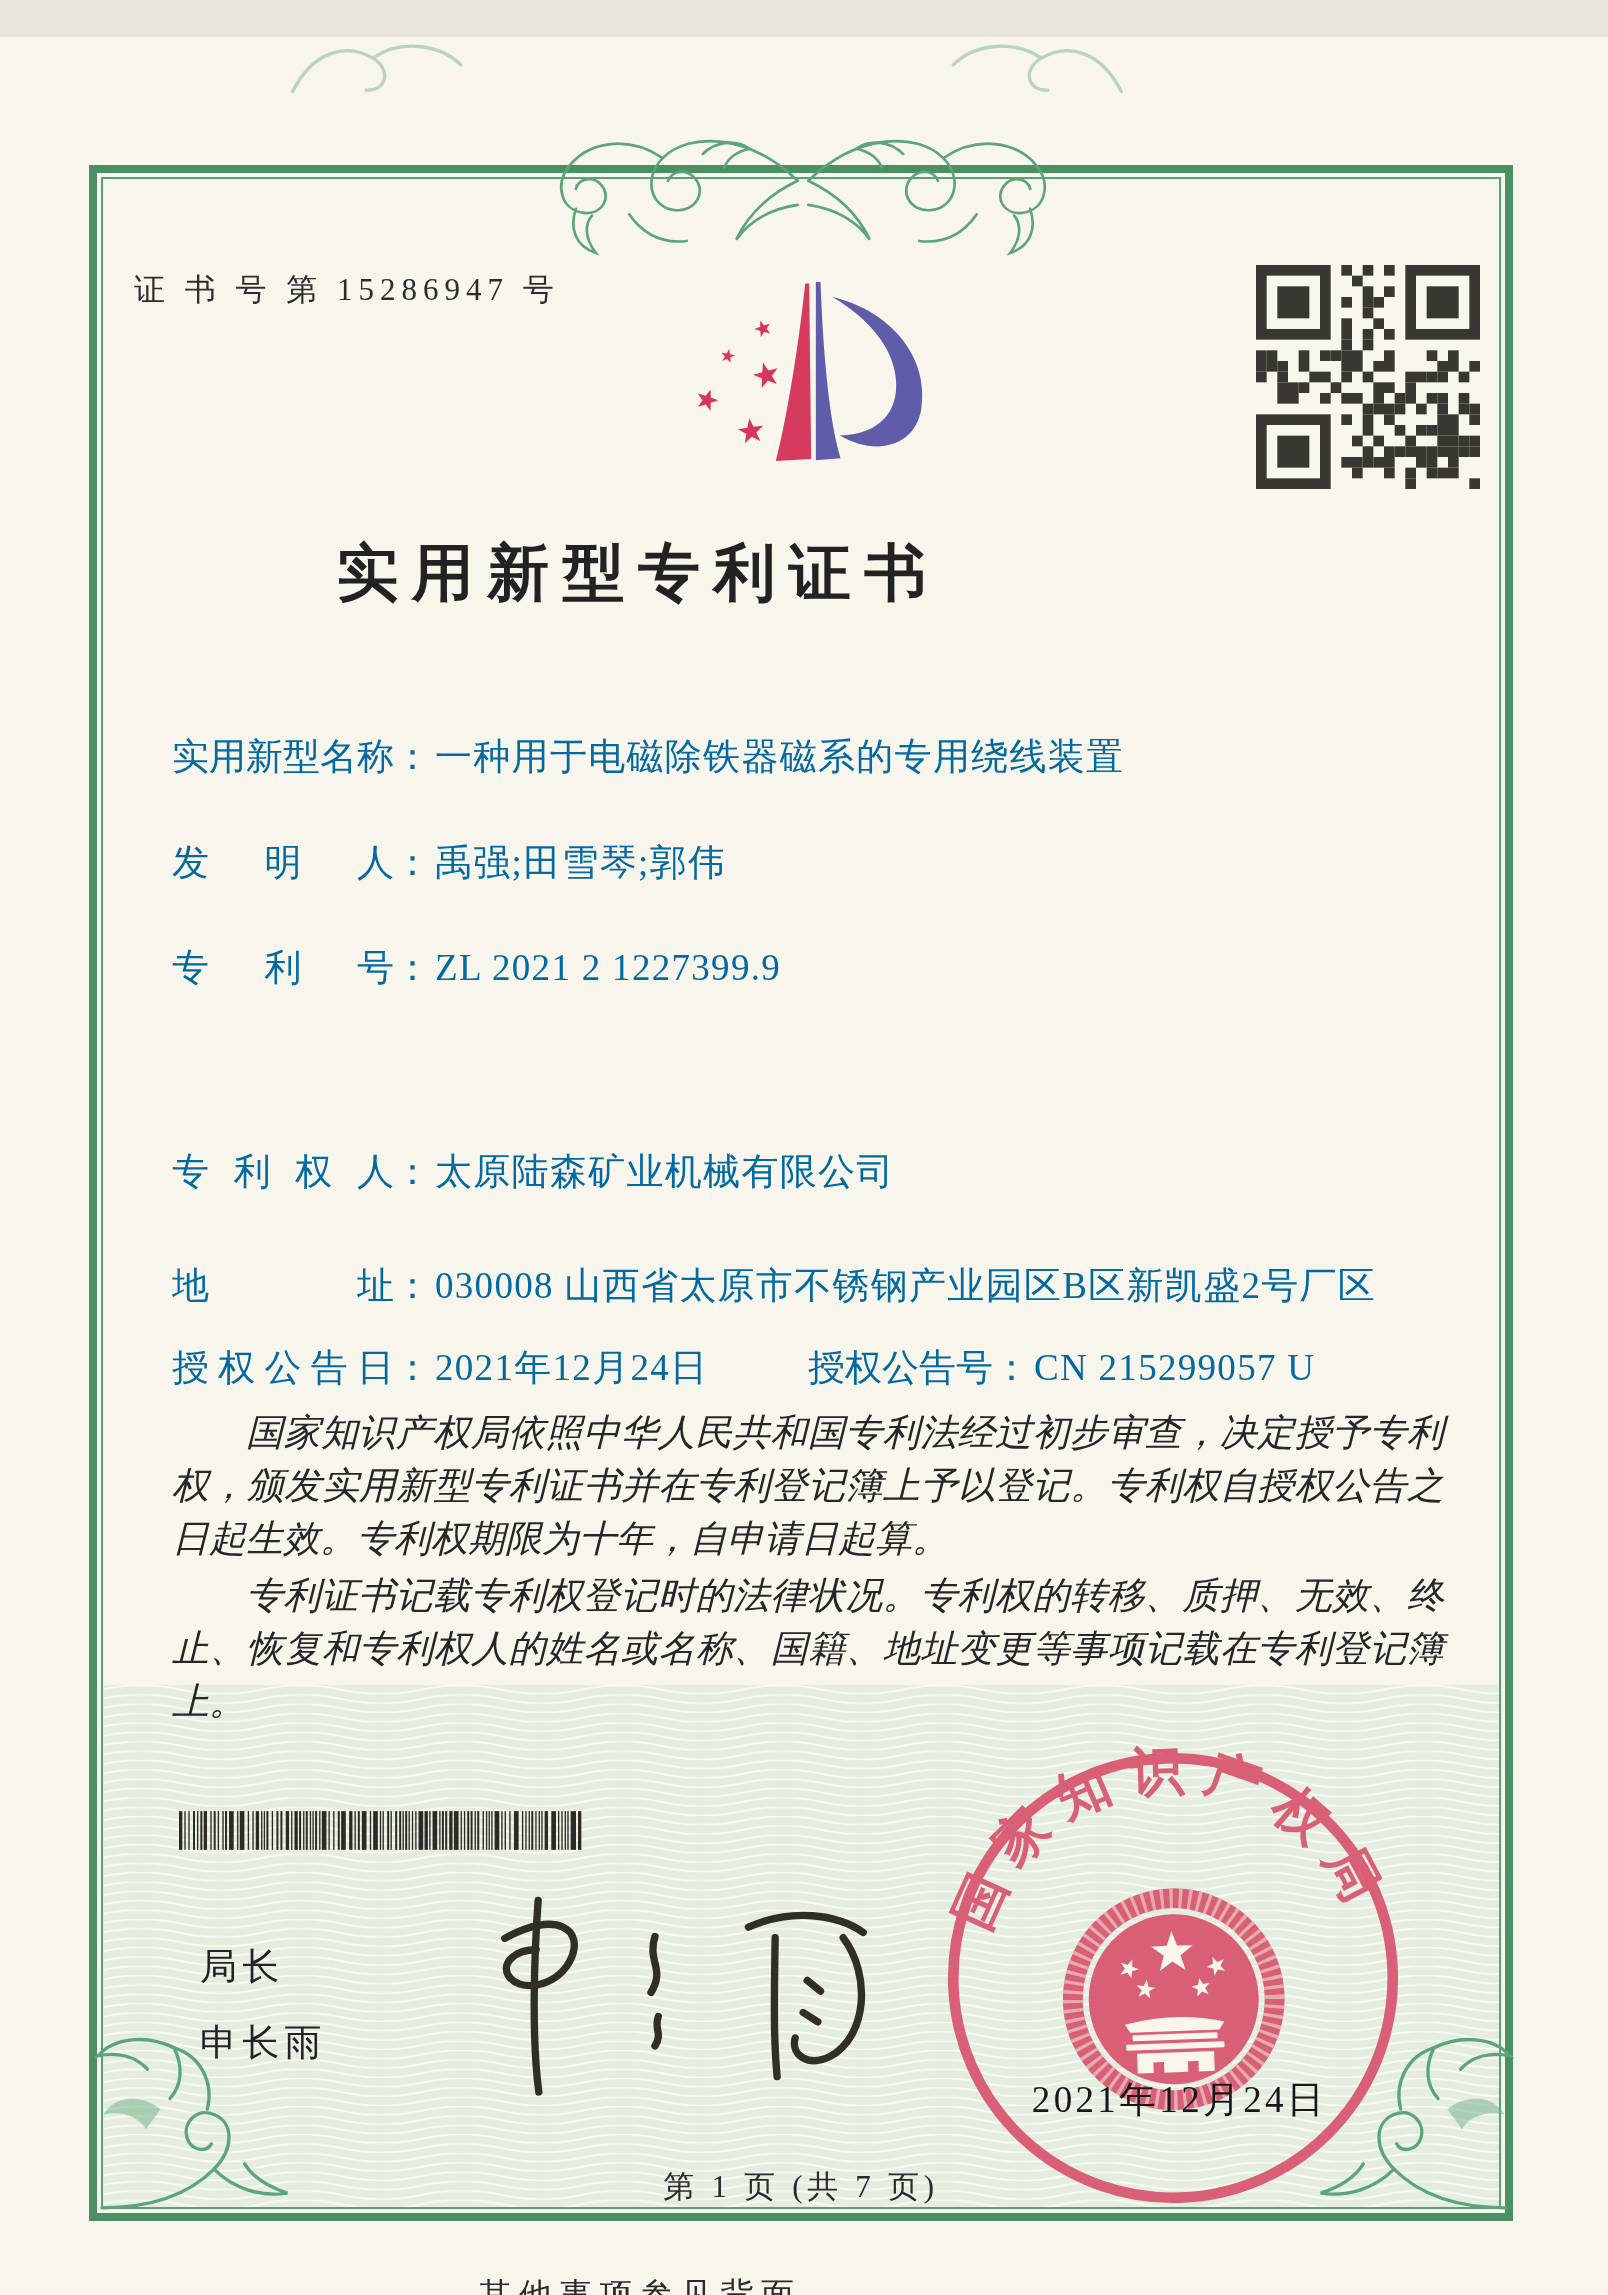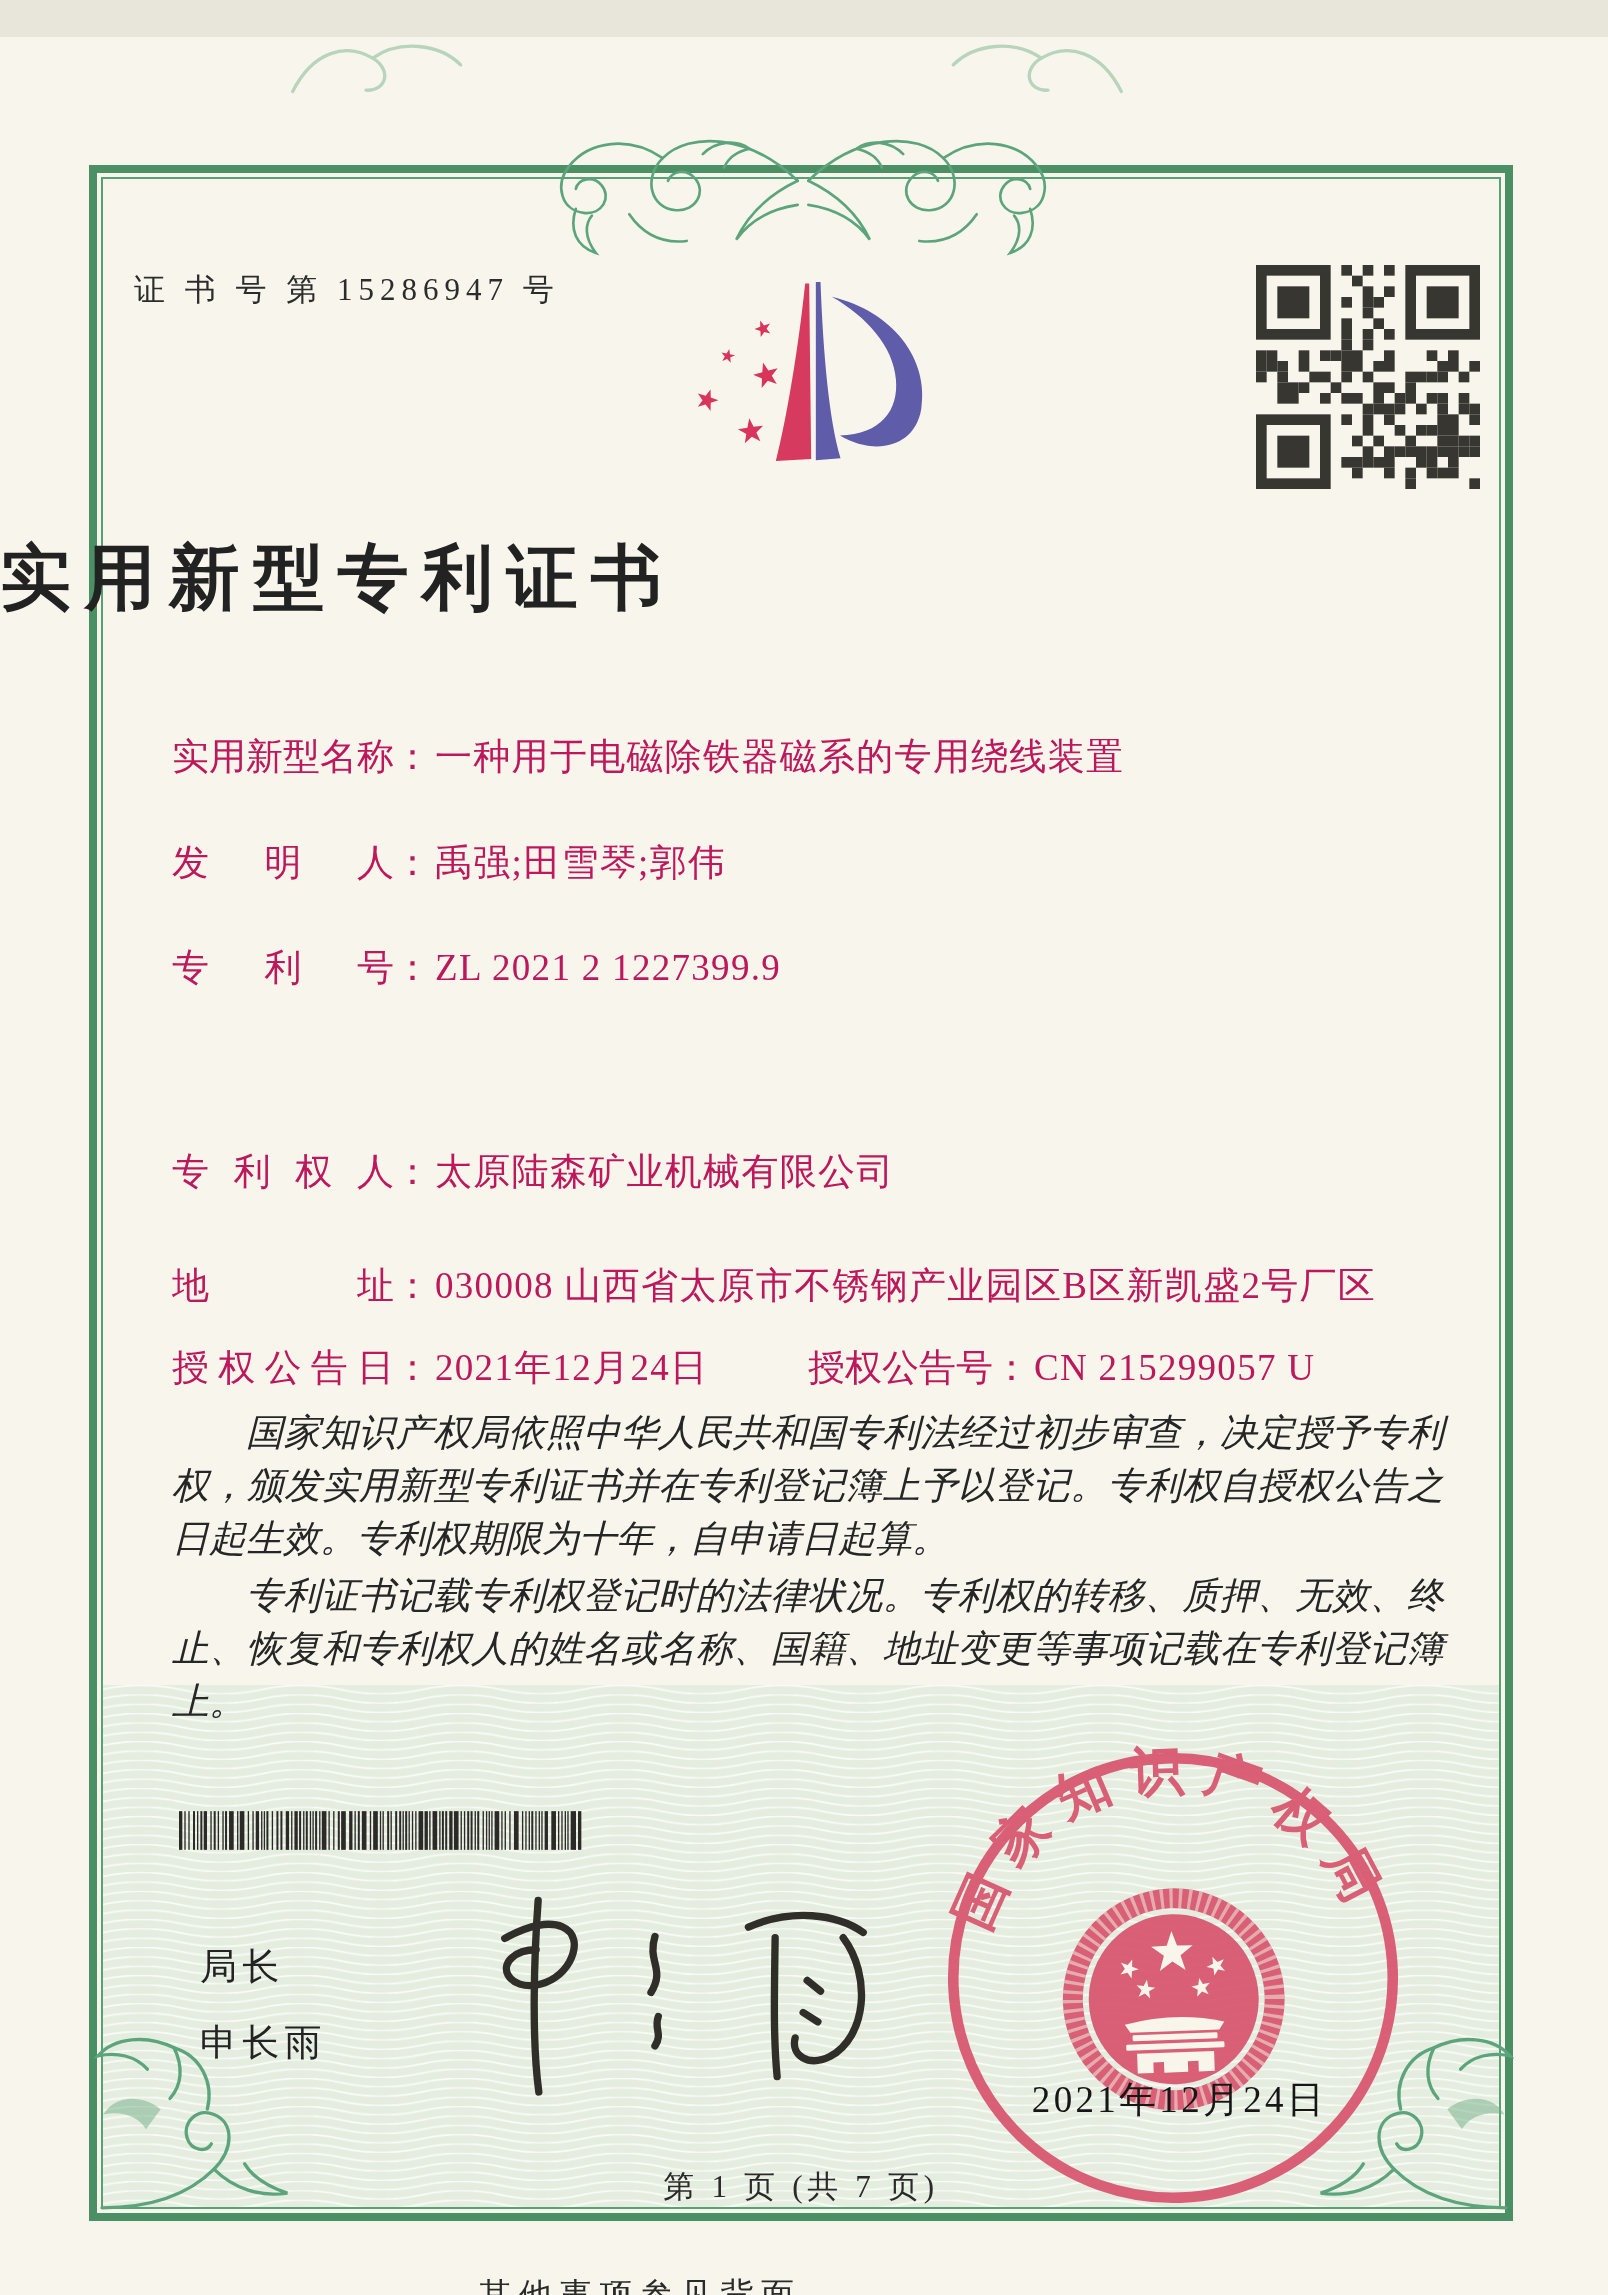--- a/index.html
+++ b/index.html
@@ -18,25 +18,25 @@
   .frame-inner{position:absolute;inset:4px;border:2px solid #58a076;}
 
   
   .waves{left:101px;top:1648px;width:1400px;height:522px;z-index:1;}
 
   .cert-no{left:134px;top:232px;font-size:31px;letter-spacing:6px;color:#2c2c2c;z-index:3;}
 
   .logo{left:661px;top:217px;width:287px;height:257px;z-index:3;}
   .qr{left:1256px;top:228px;width:224px;height:224px;z-index:3;}
 
-  .title{left:0;top:494px;width:1276px;
-         font-size:71px;font-weight:bold;letter-spacing:13.4px;color:#222;z-index:3;}
+  .title{left:0;top:494px;width:1276px;text-align:center;
+         font-size:62px;font-weight:bold;letter-spacing:13.4px;color:#222;z-index:3;}
 
   .field-row{position:absolute;left:172px;width:1282px;font-size:37px;
-             white-space:nowrap;z-index:3;color:#be185d;}
+             white-space:nowrap;z-index:3;color:#0369a1;}
   .flabel{display:inline-block;width:222px;text-align:justify;text-align-last:justify;
           vertical-align:top;}
   .fcolon{display:inline-block;margin-right:4px;}
   .fvalue{letter-spacing:1.3px;}
   .r0{top:695px;} .r1{top:801px;} .r2{top:906px;} .r3{top:1010px;}
   .r4{top:1110px;} .r5{top:1224px;} .r6{top:1306px;}
   .grant2{position:absolute;left:636px;top:0;white-space:nowrap;}
 
   .paras{left:172px;top:1369px;width:1272px;z-index:3;
          font-size:37px;line-height:53px;text-align:justify;color:#262626;font-style:italic;}

